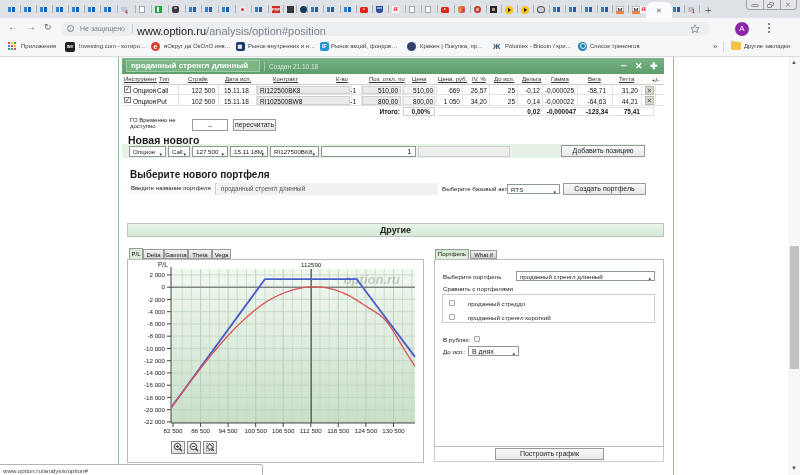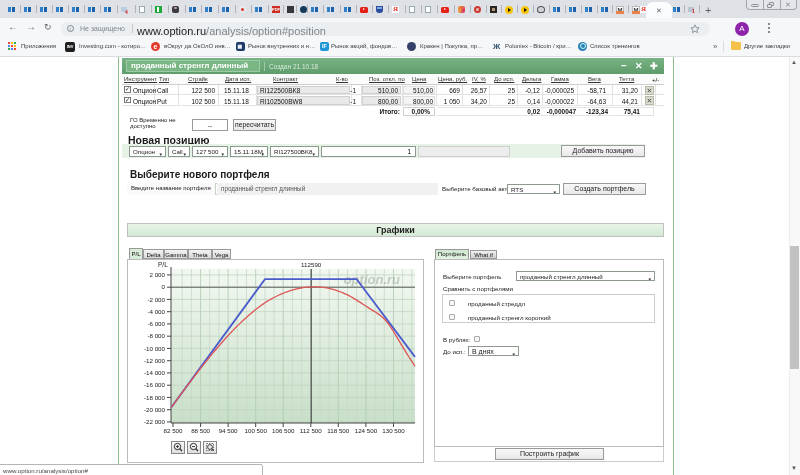--- a/index.html
+++ b/index.html
@@ -296,40 +296,40 @@
 <div class="abs" style="left:437px;top:106.5px;width:217px;height:9px;border:1px solid #e3e3e3;border-left:none"></div>
 <div class="cell" style="left:515px;top:108px;width:25px;text-align:right;font-weight:bold">0,02</div>
 <div class="cell" style="left:540px;top:108px;width:36px;text-align:right;font-weight:bold">-0,000047</div>
 <div class="cell" style="left:578px;top:108px;width:30px;text-align:right;font-weight:bold">-123,34</div>
 <div class="cell" style="left:610px;top:108px;width:30px;text-align:right;font-weight:bold">75,41</div>
 
 <div class="abs" style="left:130px;top:118px;font-size:6px;color:#222;line-height:5.5px">ГО Временно не<br>доступно</div>
 <div class="abs" style="left:192px;top:118.5px;width:36px;height:12px;background:#fff;border:1px solid #999;font-size:7px;text-align:center;line-height:11px;color:#333">--</div>
 <div class="btn" style="left:233px;top:119px;width:43px;height:11.5px;line-height:10.5px;font-size:6.8px">пересчитать</div>
 
-<div class="abs" style="left:128px;top:133.5px;font-size:10.5px;font-weight:bold;color:#1a1a1a">Новая позицию</div>
+<div class="abs" style="left:128px;top:133.5px;font-size:10.5px;font-weight:bold;color:#1a1a1a">Новая нового</div>
 <div class="abs" style="left:122px;top:143.5px;width:523px;height:14px;background:#e7f2e7"></div>
 <div class="sel" style="left:129px;top:145.5px;width:37px;height:11px">Опцион<span class="ar">▼</span></div>
 <div class="sel" style="left:168px;top:145.5px;width:22px;height:11px">Call<span class="ar">▼</span></div>
 <div class="sel" style="left:192px;top:145.5px;width:36px;height:11px">127 500<span class="ar">▼</span></div>
 <div class="sel" style="left:230px;top:145.5px;width:38px;height:11px">15.11.18M<span class="ar">▼</span></div>
 <div class="sel" style="left:270px;top:145.5px;width:49px;height:11px">RI127500BK8<span class="ar">▼</span></div>
 <div class="abs" style="left:321px;top:145.5px;width:95px;height:11px;background:#fff;border:1px solid #8f9a8f;font-size:6.5px;line-height:10px;text-align:right;padding-right:4px">1</div>
 <div class="abs" style="left:418px;top:145.5px;width:92px;height:11px;background:#ededed;border:1px solid #cfcfcf"></div>
 <div class="btn" style="left:561px;top:145px;width:84px;height:11.5px;line-height:10.5px;font-size:7px">Добавить позицию</div>
 
 <div class="abs" style="left:130px;top:169px;font-size:10px;font-weight:bold;color:#1a1a1a">Выберите нового портфеля</div>
 <div class="abs" style="left:127px;top:182.5px;width:311px;height:12px;border:1px solid #c9d4c9;background:#fff"></div>
 <div class="abs" style="left:127px;top:182.5px;width:89px;height:12px;border-right:1px solid #c9d4c9;background:#fafafa;font-size:6px;line-height:11px;padding-left:4px;color:#222">Введите название портфеля</div>
 <div class="abs" style="left:217px;top:182.5px;width:221px;height:12px;background:#f1f1f1;font-size:6.3px;line-height:11px;padding-left:4px;color:#555">проданный стренгл длинный</div>
 <div class="abs" style="left:442px;top:185px;font-size:6.2px;color:#222">Выберите базовый актив</div>
 <div class="sel" style="left:507px;top:183.5px;width:53px;height:10.5px">RTS<span class="ar">▼</span></div>
 <div class="btn" style="left:563px;top:183px;width:83px;height:11.5px;line-height:10.5px;font-size:7px">Создать портфель</div>
 
-<div class="abs" style="left:127px;top:223px;width:537px;height:14px;background:linear-gradient(#e8f4e8,#d4e9d4);border:1px solid #c0c0c0;text-align:center;font-size:9px;font-weight:bold;color:#222;line-height:13px">Графики</div>
+<div class="abs" style="left:127px;top:223px;width:537px;height:14px;background:linear-gradient(#e8f4e8,#d4e9d4);border:1px solid #c0c0c0;text-align:center;font-size:9px;font-weight:bold;color:#222;line-height:13px">Другие</div>
 
 <div class="abs" style="left:129px;top:248px;width:14px;height:11px;background:#d9ecd9;border:1px solid #9a9a9a;border-bottom:none;font-size:6px;text-align:center;line-height:10px;color:#111;z-index:2">P/L</div>
 <div class="abs" style="left:143px;top:248.5px;width:21px;height:10.5px;background:linear-gradient(#f3f3f3,#d9d9d9);border:1px solid #9a9a9a;font-size:6px;text-align:center;line-height:10px;color:#111">Delta</div>
 <div class="abs" style="left:164px;top:248.5px;width:24px;height:10.5px;background:linear-gradient(#f3f3f3,#d9d9d9);border:1px solid #9a9a9a;font-size:6px;text-align:center;line-height:10px;color:#111">Gamma</div>
 <div class="abs" style="left:188px;top:248.5px;width:24px;height:10.5px;background:linear-gradient(#f3f3f3,#d9d9d9);border:1px solid #9a9a9a;font-size:6px;text-align:center;line-height:10px;color:#111">Theta</div>
 <div class="abs" style="left:212px;top:248.5px;width:19px;height:10.5px;background:linear-gradient(#f3f3f3,#d9d9d9);border:1px solid #9a9a9a;font-size:6px;text-align:center;line-height:10px;color:#111">Vega</div>
 
 <div class="abs" style="left:127px;top:259px;width:297px;height:204px;background:#fff;border:1px solid #bbb"></div>
 
 <svg width="800" height="475" style="position:absolute;left:0;top:0">

